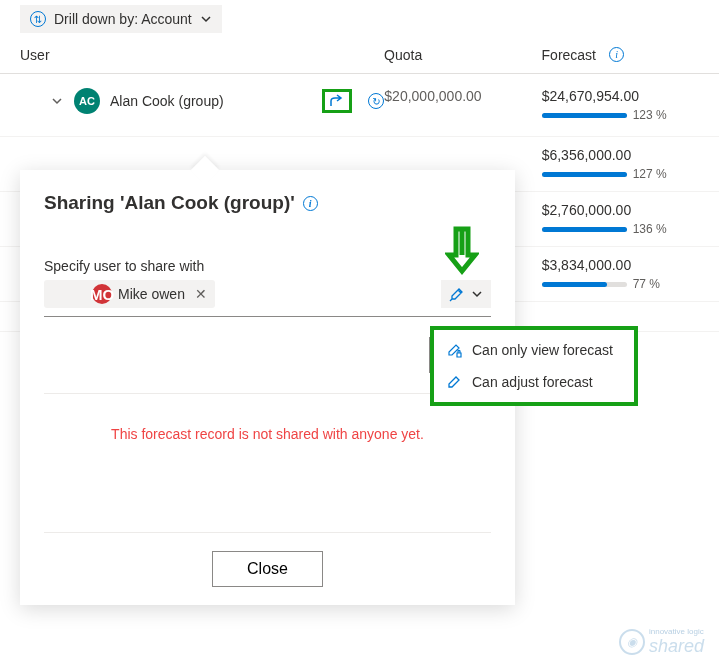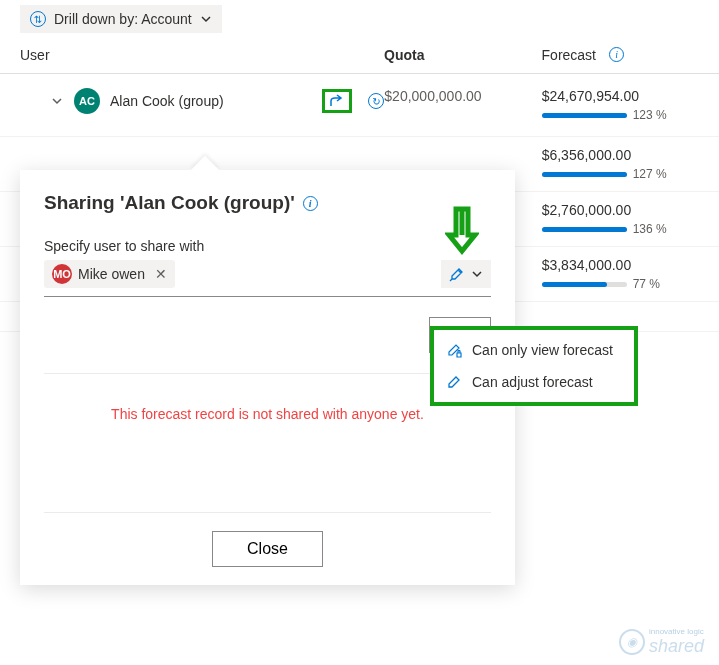--- a/index.html
+++ b/index.html
@@ -4,21 +4,21 @@
   <style>
     * { box-sizing: border-box; margin: 0; padding: 0; }
     body { font-family: "Segoe UI", Arial, sans-serif; font-size: 14px; color: #323130; width: 719px; height: 665px; position: relative; background: #fff; overflow: hidden; }
 
     .drilldown-bar { padding: 6px 10px; display: flex; align-items: center; gap: 8px; background: #f3f2f1; width: fit-content; margin: 5px 0 0 20px; }
     .drilldown-icon { width: 16px; height: 16px; border: 1px solid #0078d4; border-radius: 50%; display:flex; align-items:center; justify-content:center; color:#0078d4; font-size:10px;}
 
     .grid { margin-top: 14px; }
     .grid-header { display: flex; padding: 0 20px 10px 20px; border-bottom: 1px solid #e1dfdd; font-size: 14px; color: #323130; }
     .col-user { width: 370px; }
-    .col-quota { width: 160px; font-weight: bold; }
+    .col-quota { width: 160px; }
     .col-forecast { width: 160px; display:flex; gap:13px; }
 
     .info-circle { width:15px; height:15px; border:1px solid #0078d4; border-radius:50%; color:#0078d4; font-size:10px; display:flex; align-items:center; justify-content:center; font-style: italic; font-family: serif; }
 
     .row { display: flex; align-items: flex-start; padding: 14px 20px; border-bottom: 1px solid #f3f2f1; }
     .user-cell { width: 370px; display:flex; align-items:center; gap:10px; padding-left: 30px; }
     .chev { width:14px; height:14px; display:flex; align-items:center; justify-content:center; }
     .avatar { width:26px; height:26px; border-radius:50%; background:#008272; color:#fff; font-size:11px; display:flex; align-items:center; justify-content:center; font-weight:600; }
     .share-box { border:3px solid #16a016; padding:1px 3px; display:flex; align-items:center; }
     .refresh-ico { width:16px; height:16px; border:1px solid #0078d4; border-radius:50%; display:flex; align-items:center; justify-content:center; color:#0078d4; font-size:10px; margin-left:6px;}
@@ -27,24 +27,24 @@
     .fc-cell { width:160px; }
     .fc-val { color:#323130; }
     .fc-bar { display:flex; align-items:center; gap:6px; margin-top:4px; }
     .bar-track { width:85px; height:5px; background:#e1dfdd; border-radius:3px; position:relative; }
     .bar-fill { height:5px; background:#0078d4; border-radius:3px; position:absolute; left:0; top:0; }
     .pct { font-size:12px; color:#605e5c; }
 
     .dialog { position:absolute; top:170px; left:20px; width:495px; background:#fff; box-shadow:0 4px 20px rgba(0,0,0,0.15); padding: 22px 24px 18px 24px; z-index:10; }
     .dlg-notch { position:absolute; top:-10px; left:175px; width:20px; height:20px; background:#fff; transform:rotate(45deg); box-shadow:-2px -2px 4px rgba(0,0,0,0.06); }
     .dlg-title { font-size:19px; font-weight:600; display:flex; align-items:center; gap:8px; }
-    .dlg-sub { margin-top:24px; font-size:14px; color:#323130; }
+    .dlg-sub { margin-top:44px; font-size:14px; color:#323130; }
     .chip-row { margin-top:6px; border-bottom:1px solid #8a8886; padding-bottom:8px; display:flex; align-items:center; }
     .chip { background:#f3f2f1; border-radius:3px; padding:4px 8px; display:flex; align-items:center; gap:6px; font-size:14px;}
-    .chip-av { width:20px; height:20px; border-radius:50%; background:#d13438; color:#fff; font-size:11px; display:flex; align-items:center; justify-content:center; font-weight:600;}
+    .chip-av { width:20px; height:20px; border-radius:50%; background:#d13438; color:#fff; font-size:15px; display:flex; align-items:center; justify-content:center; font-weight:600;margin-left:40px;}
     .chip-x { color:#605e5c; margin-left:4px; cursor:pointer; }
 
     .perm-btn { margin-left:auto; background:#f3f2f1; padding:6px 8px; display:flex; align-items:center; gap:6px; cursor:pointer; position:relative; }
 
     .arrow-hint { position:absolute; top:-55px; left:4px; }
     .arrow-svg { fill:none; stroke:#16a016; stroke-width:5; }
 
     .share-btn-row { display:flex; justify-content:flex-end; margin-top:20px; }
     .btn { border:1px solid #8a8886; background:#fff; padding:8px 20px; font-size:16px; cursor:pointer; }
 

